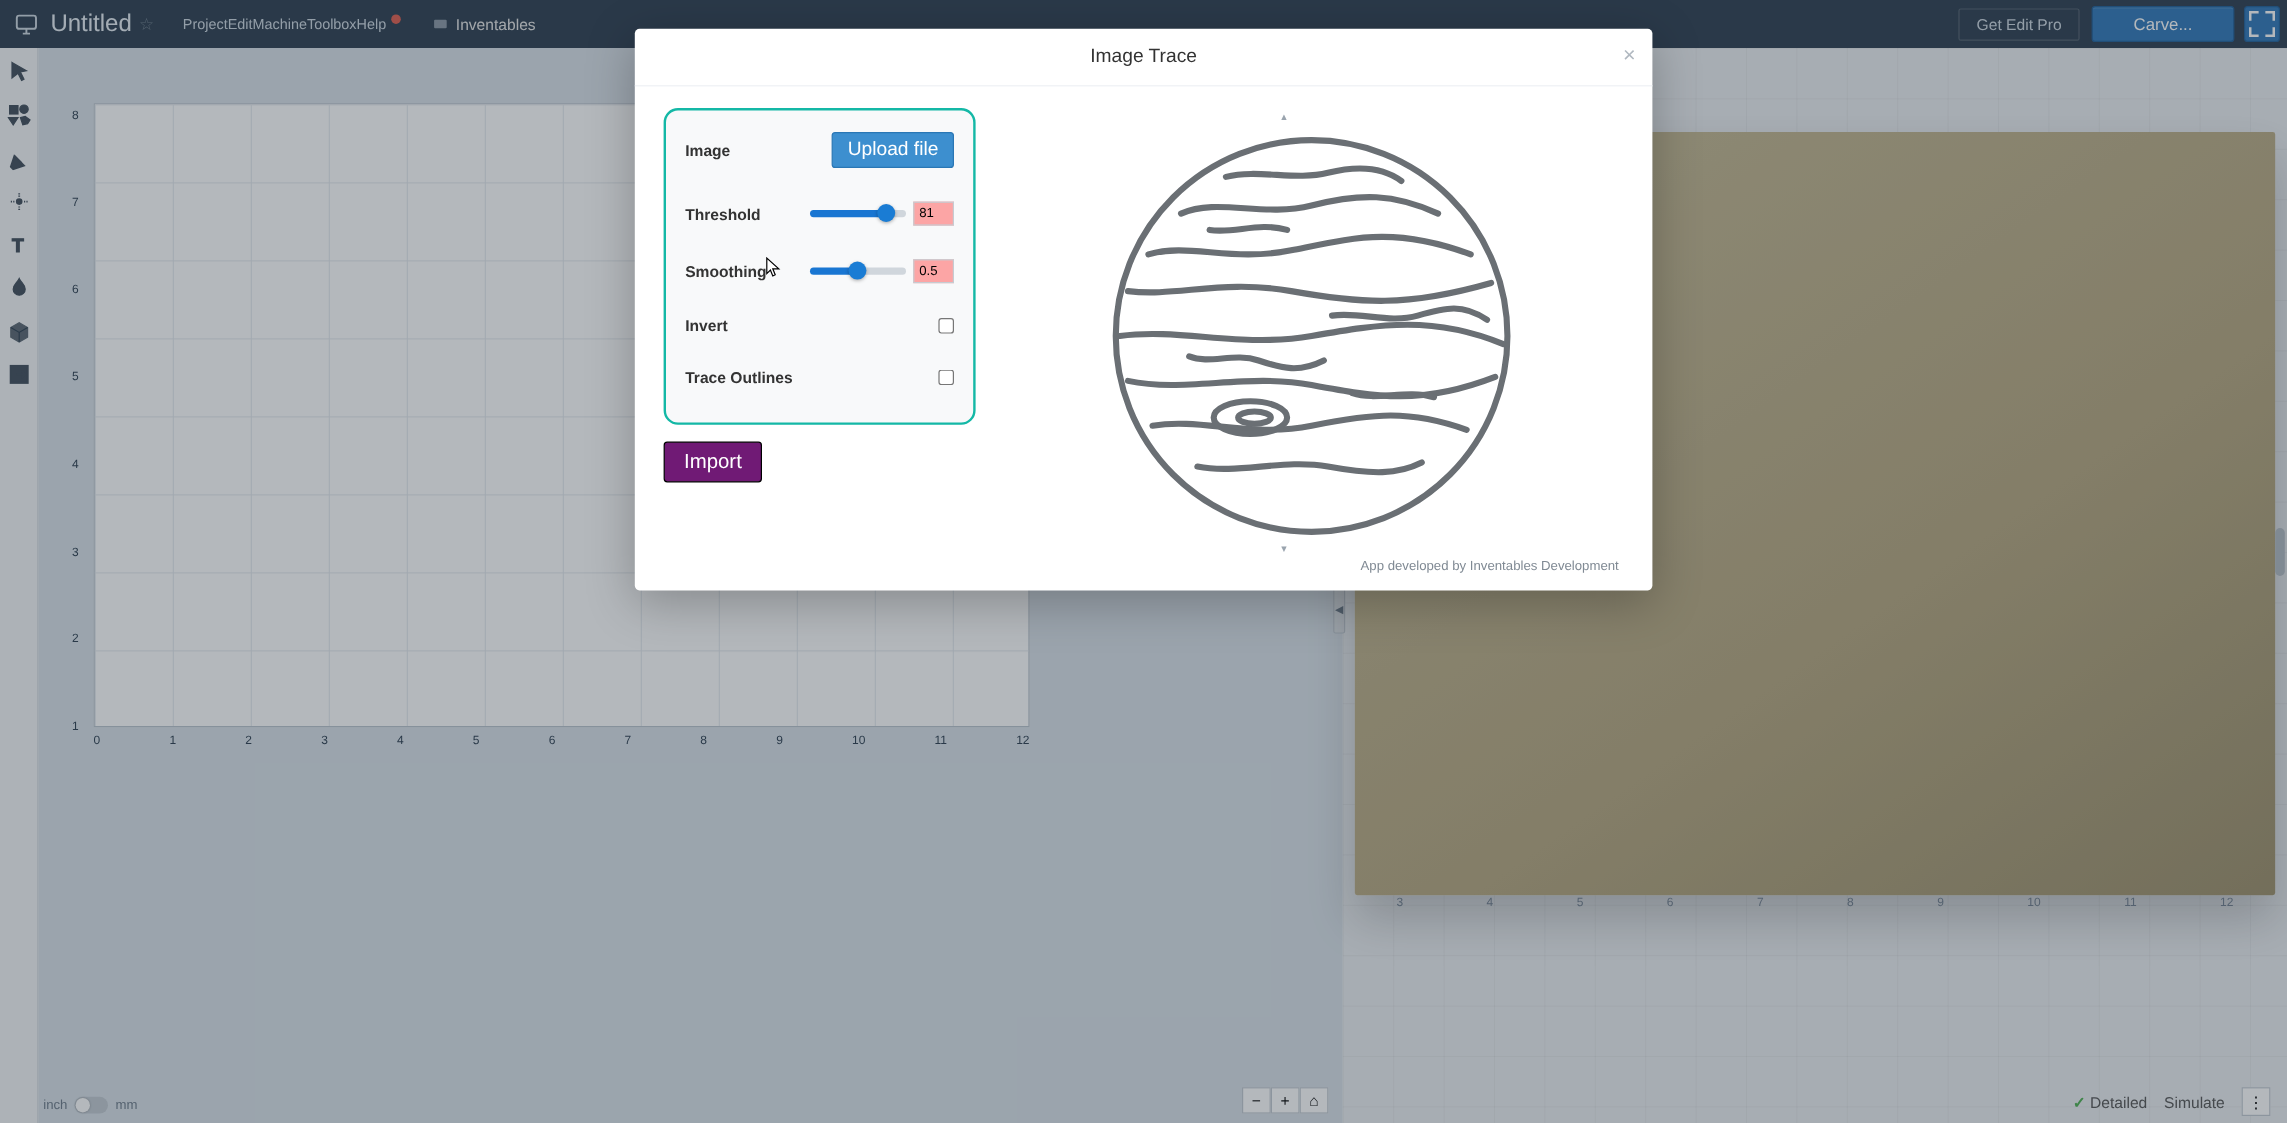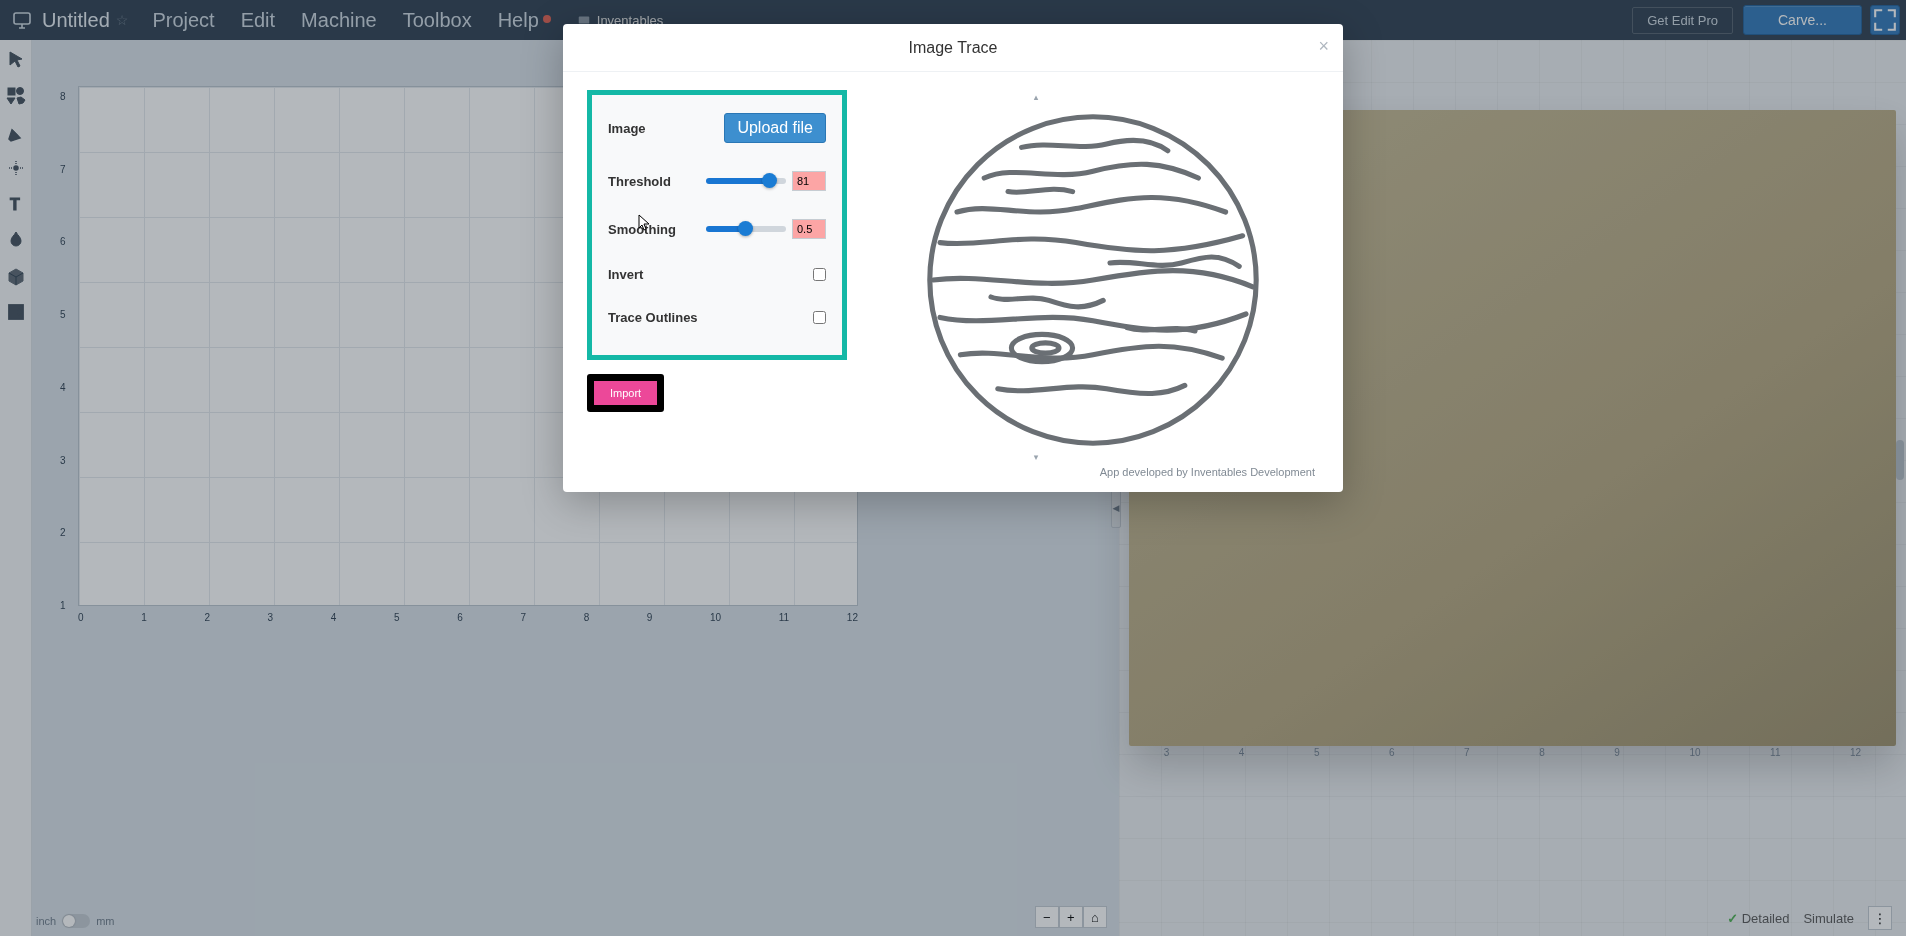--- a/index.html
+++ b/index.html
@@ -5,21 +5,21 @@
 *{box-sizing:border-box;margin:0;padding:0;font-family:-apple-system,BlinkMacSystemFont,"Segoe UI",Helvetica,Arial,sans-serif}
 html,body{width:100%;height:100%;overflow:hidden}
 body{background:#fff;color:#333;font-size:13px}
 
 
 .topbar{height:40px;background:#2b3d4f;display:flex;align-items:center;color:#cdd7e0;padding:0 6px}
 .topbar .logo{width:24px;height:24px;margin:0 8px 0 4px;display:flex;align-items:center;justify-content:center}
 .topbar .logo svg{stroke:#cdd7e0;fill:none;stroke-width:1.6}
 .project-title{font-size:20px;color:#e6edf3;font-weight:400;margin-right:6px}
 .star-icon{color:#6c7a89;font-size:14px;margin-right:24px}
-.menu{display:flex;gap:26px;font-size:20px}
+.menu{display:flex;font-size:12px}
 .menu-item{cursor:pointer;color:#cdd7e0}
 .help-dot{display:inline-block;width:8px;height:8px;border-radius:50%;background:#e05d4d;margin-left:4px;position:relative;top:-4px}
 .inventables{display:flex;align-items:flex-start;gap:6px;margin-left:26px;color:#e5e5e5;font-size:13px}
 .inventables-icon{width:14px;height:14px;display:inline-block}
 .topbar .spacer{flex:1}
 .btn-getpro{background:transparent;border:1px solid #52606e;color:#cdd7e0;height:27px;padding:0 14px;border-radius:2px;font-size:13px;cursor:pointer}
 .btn-carve{background:#2e77b8;color:#fff;border:1px solid #1e5e99;height:30px;padding:0 34px;border-radius:3px;font-size:14px;margin-left:10px;cursor:pointer;box-shadow:inset 0 1px 0 rgba(255,255,255,.15)}
 .btn-expand{width:30px;height:30px;margin-left:8px;background:#2e77b8;border:1px solid #1e5e99;border-radius:3px;display:flex;align-items:center;justify-content:center;cursor:pointer}
 .btn-expand svg{stroke:#fff;fill:none;stroke-width:1.5}
 
@@ -67,36 +67,36 @@
 
 
 .simbar{position:absolute;right:14px;bottom:6px;display:flex;align-items:center;gap:14px;font-size:13px;color:#555}
 .detcheck{color:#4caf50;font-weight:bold}
 .btn-menu-dots{width:24px;height:24px;border:1px solid #c2cad2;background:#fff;cursor:pointer}
 .expand-handle{position:absolute;left:-8px;top:50%;width:10px;height:40px;background:#e0e4e8;border:1px solid #c2cad2;border-radius:2px;display:flex;align-items:center;justify-content:center;font-size:9px;color:#6c7a89;cursor:pointer}
 .scroll-thumb{position:absolute;right:2px;top:400px;width:8px;height:40px;background:#b0b8c0;border-radius:4px}
 
 
 .modal-backdrop{position:absolute;inset:0;background:rgba(40,52,64,.35)}
-.modal{position:absolute;top:24px;left:50%;transform:translateX(-50%);width:780px;background:#fff;border-radius:4px;box-shadow:0 10px 40px rgba(0,0,0,.25)}
+.modal{position:absolute;top:24px;left:50%;transform:translateX(-50%);width:848px;background:#fff;border-radius:4px;box-shadow:0 10px 40px rgba(0,0,0,.25)}
 .modal-header{height:48px;display:flex;align-items:center;justify-content:center;position:relative;border-bottom:1px solid #eef1f4}
 .modal-title{font-size:16px;color:#333}
 .modal-close{position:absolute;right:14px;top:12px;font-size:18px;color:#b0b8c0;cursor:pointer}
 .modal-body{display:flex;padding:18px 24px 14px;gap:20px}
 .modal-left{flex:0 0 260px}
-.settings-box{background:#f8f9fa;border:5px solid #14b8a6;border-radius:0;padding:18px 16px 24px}
+.settings-box{background:#f8f9fa;border:2px solid #14b8a6;border-radius:12px;padding:18px 16px 24px}
 .setting-row{display:flex;align-items:center;justify-content:space-between;margin-bottom:28px;font-size:13px;color:#333;font-weight:600}
 .setting-row:last-child{margin-bottom:6px}
 .setting-row .controls{display:flex;align-items:center;gap:6px;font-weight:400}
 .btn-upload{background:#3d8fcf;color:#fff;border:1px solid #2a77b5;padding:5px 12px;border-radius:3px;font-size:16px;cursor:pointer}
 .slider{width:80px;height:6px;border-radius:3px;background:linear-gradient(to right,#1976d2 0%,#1976d2 var(--p),#d0d6dc var(--p),#d0d6dc 100%);position:relative}
 .slider-thumb{position:absolute;top:-5px;left:calc(var(--p) - 8px);width:15px;height:15px;border-radius:50%;background:#1a7cd4;box-shadow:0 1px 3px rgba(0,0,0,.3)}
 .numbox{width:34px;height:20px;border:1px solid #c6ccd2;font-size:11px;padding:0 4px;background:#fca5a5}
 .chk{width:13px;height:13px}
-.btn-import{background:#ec4899;color:#fff;border:7px solid #000000;padding:6px 16px;border-radius:3px;font-size:11px;margin-top:14px;cursor:pointer}
+.btn-import{background:#701a75;color:#fff;border:1px solid #000000;padding:6px 16px;border-radius:3px;font-size:17px;margin-top:14px;cursor:pointer}
 .modal-right{flex:1;display:flex;flex-direction:column;align-items:center;justify-content:space-between}
 .trace-preview{width:340px;height:340px;display:flex;align-items:center;justify-content:center;margin-top:20px}
 .trace-preview svg{width:100%;height:100%}
 .credit{font-size:11px;color:#808a94;margin-top:16px;align-self:flex-end;margin-right:4px}
 .modal-scroll{position:absolute;right:302px;top:68px;bottom:30px;width:10px}
 .modal-scroll .arrow{font-size:9px;color:#9aa4ae;text-align:center}
 .cursor-hint{position:absolute;left:638px;top:214px;pointer-events:none}
 .cursor-hint svg{width:14px;height:18px}
 </style>
 </head>

